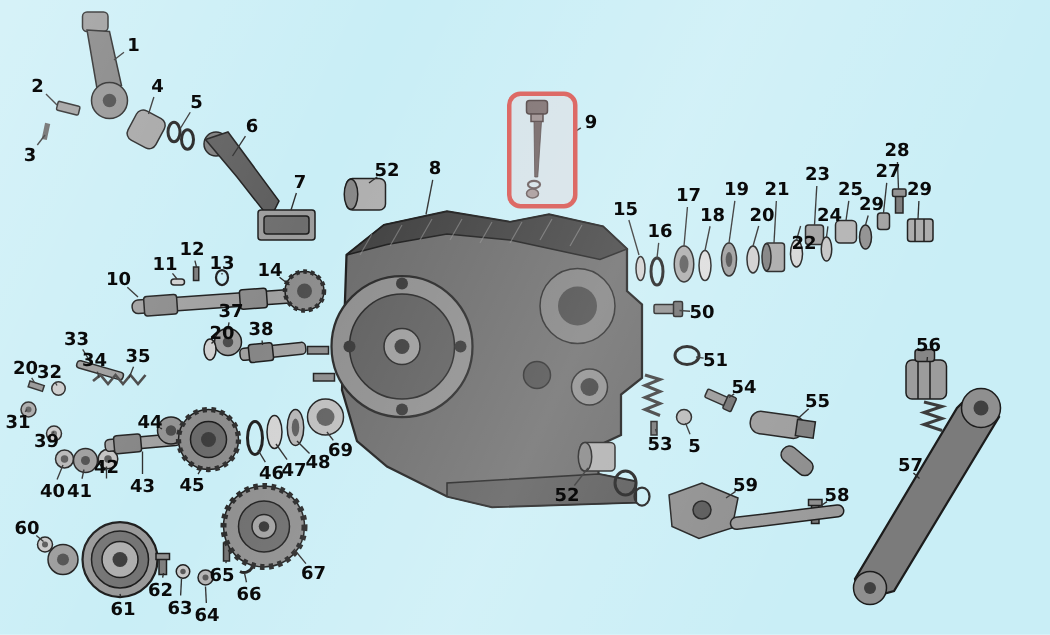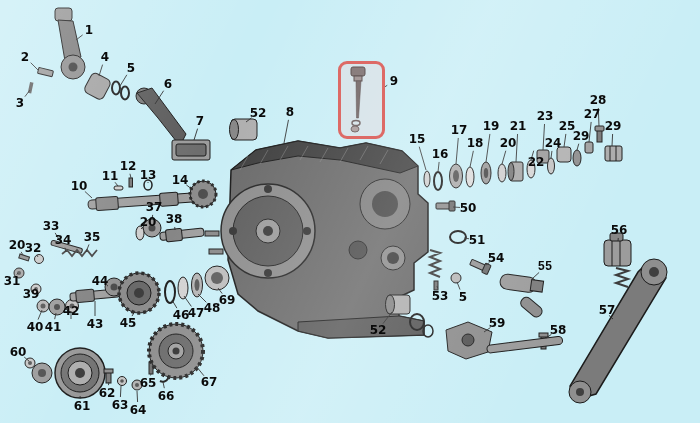--- a/index.html
+++ b/index.html
@@ -374,21 +374,21 @@
       <div class="part-label" style="left: 181px; top: 315px;">46</div>
       <div class="part-label" style="left: 196px; top: 313px;">47</div>
       <div class="part-label" style="left: 212px; top: 308px;">48</div>
       <div class="part-label" style="left: 227px; top: 300px;">69</div>
       <div class="part-label" style="left: 468px; top: 208px;">50</div>
       <div class="part-label" style="left: 477px; top: 240px;">51</div>
       <div class="part-label" style="left: 378px; top: 330px;">52</div>
       <div class="part-label" style="left: 440px; top: 296px;">53</div>
       <div class="part-label" style="left: 463px; top: 297px;">5</div>
       <div class="part-label" style="left: 496px; top: 258px;">54</div>
-      <div class="part-label" style="left: 545px; top: 267px; font-family: Liberation Mono, monospace;">55</div>
+      <div class="part-label" style="left: 545px; top: 267px;">55</div>
       <div class="part-label" style="left: 619px; top: 230px;">56</div>
       <div class="part-label" style="left: 592px; top: 310px; margin-left: 15px;">57</div>
       <div class="part-label" style="left: 558px; top: 330px;">58</div>
       <div class="part-label" style="left: 497px; top: 323px;">59</div>
       <div class="part-label" style="left: 18px; top: 352px;">60</div>
       <div class="part-label" style="left: 82px; top: 406px;">61</div>
       <div class="part-label" style="left: 107px; top: 393px;">62</div>
       <div class="part-label" style="left: 120px; top: 405px;">63</div>
       <div class="part-label" style="left: 138px; top: 410px; text-align: right;">64</div>
       <div class="part-label" style="left: 148px; top: 383px;">65</div>

